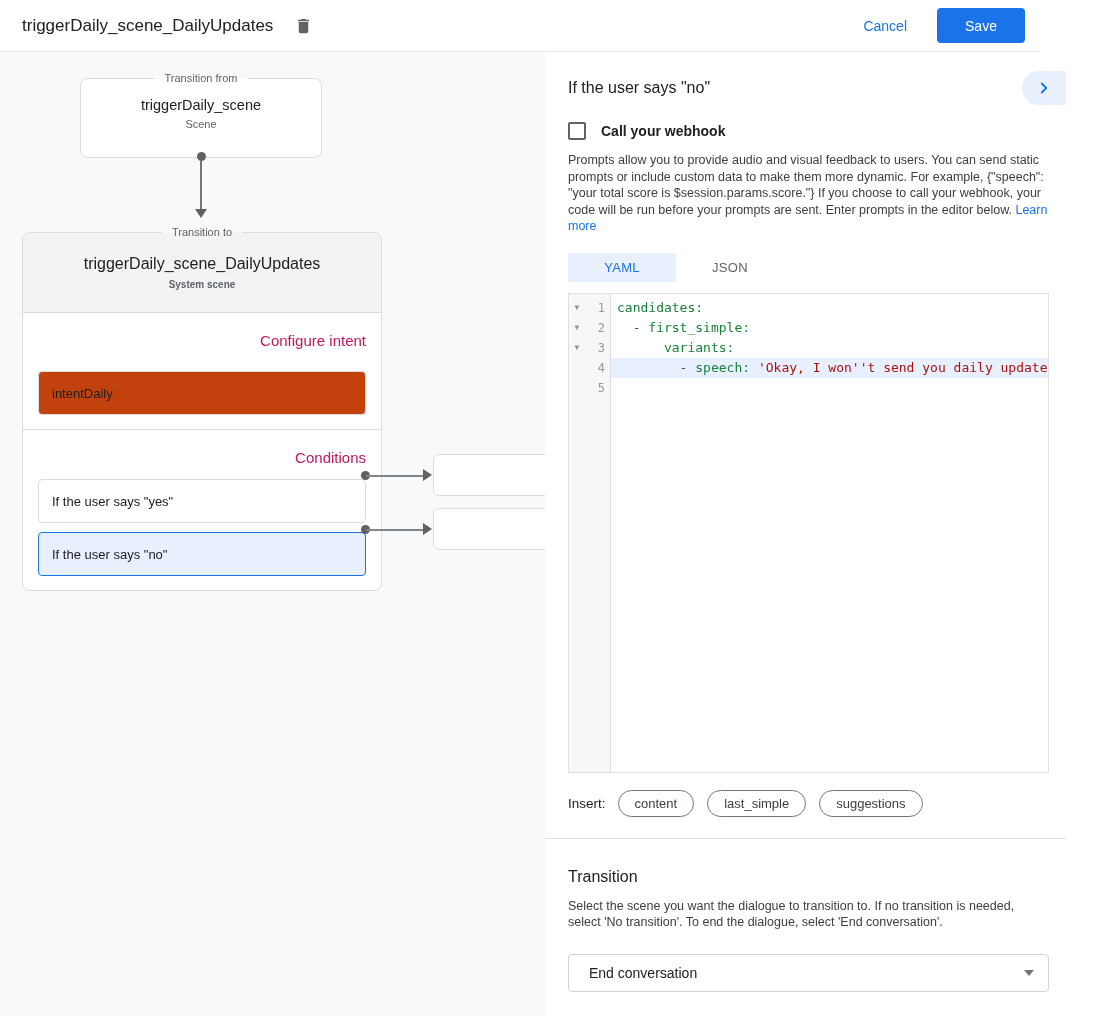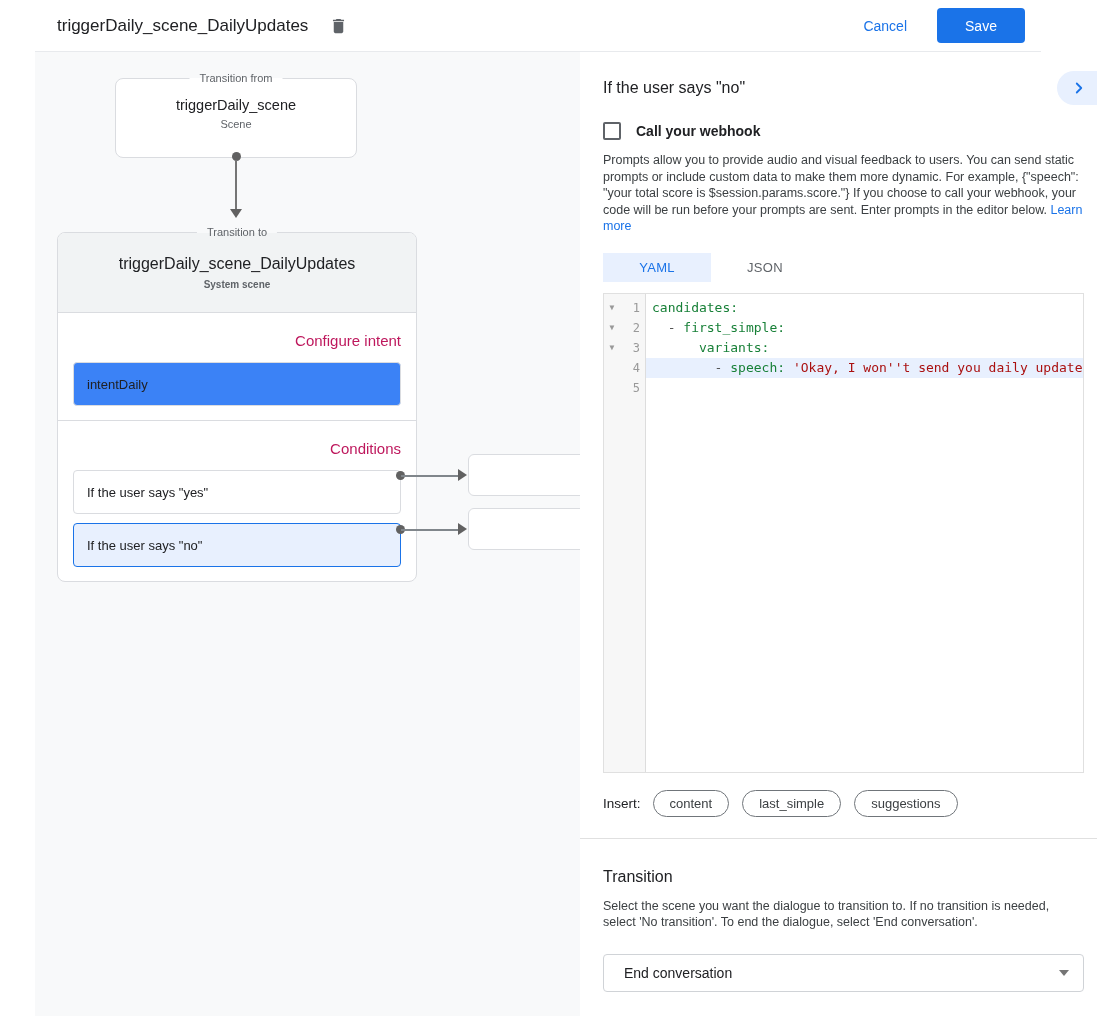--- a/index.html
+++ b/index.html
@@ -1,20 +1,20 @@
 <!DOCTYPE html>
 <html><head>
 <meta charset="utf-8">
 <style>
   * { margin:0; padding:0; box-sizing:border-box; }
   html,body { width:1097px; height:1016px; overflow:hidden; background:#fff;
     font-family:"Liberation Sans", sans-serif; color:#202124; }
 
   
-  .app { width:1041px; height:1016px; display:flex; flex-direction:column;padding-left:35px; }
+  .app { width:1041px; height:1016px; display:flex; flex-direction:column; }
   header { height:52px; flex:0 0 52px; display:flex; align-items:center;
     padding:0 16px 0 22px; border-bottom:1px solid #e8eaed; background:#fff; }
   .page-title { font-size:17px; color:#202124; }
   .icon-btn { background:none; border:none; cursor:pointer; margin-left:16px;
     width:28px; height:28px; display:flex; align-items:center; justify-content:center; }
   .spacer { flex:1; }
   .cancel-btn { background:none; border:none; color:#1a73e8; font-size:14px;
     font-weight:500; font-family:inherit; cursor:pointer; margin-right:30px; }
   .save-btn { background:#1a73e8; color:#fff; border:none; border-radius:4px;
     font-size:14px; font-weight:500; font-family:inherit; cursor:pointer;
@@ -46,22 +46,22 @@
 
   .to-card { left:22px; top:180px; width:360px; background:#fff; }
   .card-header { height:80px; background:#f1f3f4; border-bottom:1px solid #dadce0;
     border-radius:7px 7px 0 0; display:flex; flex-direction:column;
     align-items:center; justify-content:center; }
   .ch-title { font-size:16px; color:#202124; }
   .ch-sub { font-size:10px; color:#5f6368; margin-top:6px;font-weight:bold; }
   .card-section { padding:13px 15px 14px; }
   .card-section + .card-section { border-top:1px solid #dadce0; }
   .sec-heading { font-size:15px; color:#be185d; padding:6px 0 4px;text-align:right; }
-  .field-box { margin-top:9px; height:44px; border:1px solid #dadce0; border-radius:4px;
-    background:#3b82f6; display:flex; align-items:center; padding-left:13px; font-size:13px; }
+  .field-box { margin-top:18px; height:44px; border:1px solid #dadce0; border-radius:4px;
+    background:#c2410c; display:flex; align-items:center; padding-left:13px; font-size:13px; }
   .cond-box { margin-top:9px; height:44px; border:1px solid #dadce0; border-radius:4px;
     background:#fff; display:flex; align-items:center; padding-left:13px;
     font-size:13px; cursor:pointer; }
   .cond-box.selected { background:#e8f0fe; border:1.5px solid #1a73e8; }
   .target-box { position:absolute; width:128px; height:42px; background:#fff;
     border:1px solid #dadce0; border-radius:6px; }
 
   
   .panel { flex:1; background:#fff; position:relative; padding:27px 17px 0 23px; }
   .collapse-btn { position:absolute; top:19px; right:0; width:44px; height:34px;

